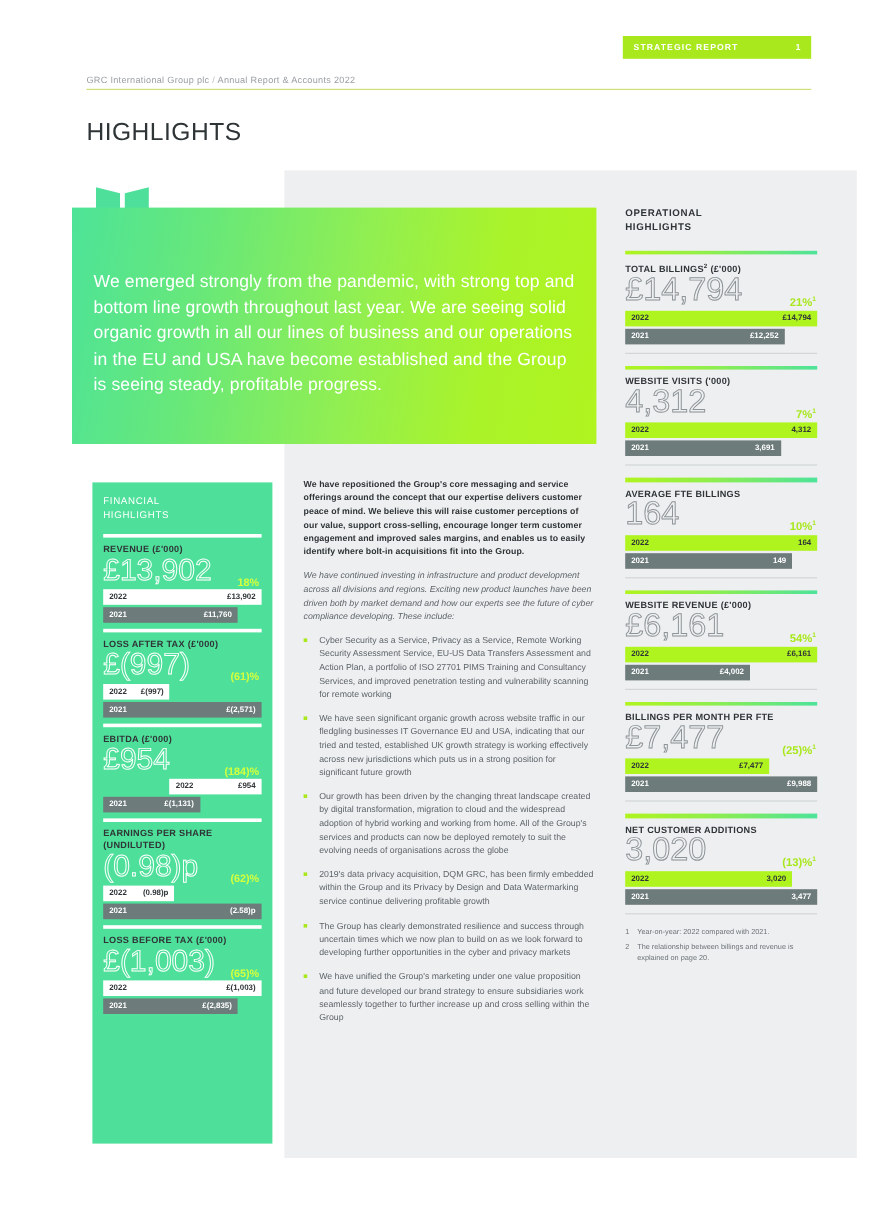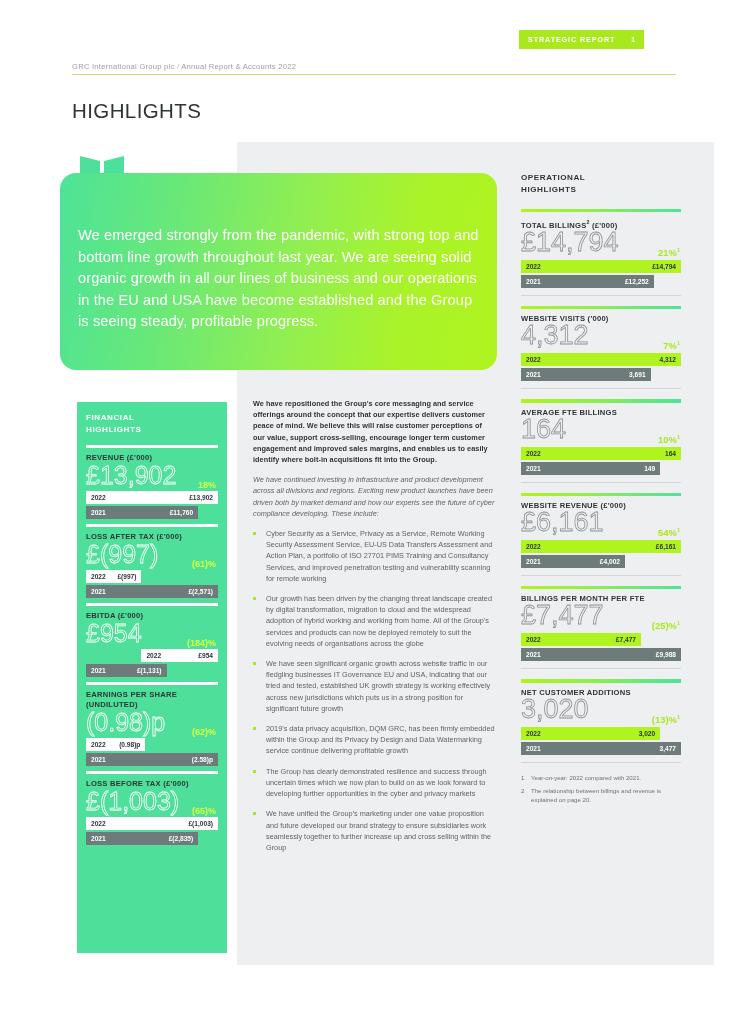--- a/index.html
+++ b/index.html
@@ -19,21 +19,21 @@
   .page {
     position: absolute;
     inset: 0;
     background: #ffffff;
   }
 
   .strategic-tab {
     position: absolute;
     left: 519px;
     top: 30px;
-    width: 125px;
+    width: 157px;
     height: 19px;
     background: #a8e81c;
     display: flex;
     align-items: center;
     justify-content: space-between;
     padding: 0 9px;
     box-sizing: border-box;
   }
   .strategic-tab .label {
     font-size: 7.2px;
@@ -97,21 +97,20 @@
   }
 
   
   .quote-card {
     position: absolute;
     left: 60px;
     top: 173px;
     width: 437px;
     height: 197px;
     background: linear-gradient(100deg, #4de398 0%, #69e878 26%, #93ef4f 55%, #aaf329 78%, #b0f41f 100%);
-    border-radius: 16px;
   }
   .quote-text {
     position: absolute;
     left: 18px;
     top: 52px;
     right: 18px;
     font-size: 14.6px;
     line-height: 21.6px;
     color: #ffffff;
     font-weight: 400;
@@ -124,21 +123,21 @@
     left: 77px;
     top: 402px;
     width: 150px;
     height: 551px;
     background: #4ee09a;
     padding: 10px 9px 10px 9px;
     box-sizing: border-box;
   }
   .fin-title {
     font-size: 8.1px;
-    font-weight: bold;
+    font-weight: normal;
     letter-spacing: 0.55px;
     color: #ffffff;
     line-height: 11.5px;
     margin-bottom: 10px;
   }
   .fin-metric { margin-bottom: 5px; }
   .fin-metric .cap-rule {
     height: 3px;
     background: #ffffff;
     margin-bottom: 5px;
@@ -430,22 +429,22 @@
           </div>
         </div>
       </div>
   </div>
 
   <div class="body-col">
     <p class="lead">We have repositioned the Group's core messaging and service offerings around the concept that our expertise delivers customer peace of mind. We believe this will raise customer perceptions of our value, support cross-selling, encourage longer term customer engagement and improved sales margins, and enables us to easily identify where bolt-in acquisitions fit into the Group.</p>
     <p class="para">We have continued investing in infrastructure and product development across all divisions and regions. Exciting new product launches have been driven both by market demand and how our experts see the future of cyber compliance developing. These include:</p>
     <ul class="bullets" id="body-bullets">
         <li><span class="dot"></span><span>Cyber Security as a Service, Privacy as a Service, Remote Working Security Assessment Service, EU-US Data Transfers Assessment and Action Plan, a portfolio of ISO 27701 PIMS Training and Consultancy Services, and improved penetration testing and vulnerability scanning for remote working</span></li>
+        <li><span class="dot"></span><span>We have seen significant organic growth across website traffic in our fledgling businesses IT Governance EU and USA, indicating that our tried and tested, established UK growth strategy is working effectively across new jurisdictions which puts us in a strong position for significant future growth</span></li>
         <li><span class="dot"></span><span>Our growth has been driven by the changing threat landscape created by digital transformation, migration to cloud and the widespread adoption of hybrid working and working from home. All of the Group's services and products can now be deployed remotely to suit the evolving needs of organisations across the globe</span></li>
-        <li><span class="dot"></span><span>We have seen significant organic growth across website traffic in our fledgling businesses IT Governance EU and USA, indicating that our tried and tested, established UK growth strategy is working effectively across new jurisdictions which puts us in a strong position for significant future growth</span></li>
         <li><span class="dot"></span><span>2019's data privacy acquisition, DQM GRC, has been firmly embedded within the Group and its Privacy by Design and Data Watermarking service continue delivering profitable growth</span></li>
         <li><span class="dot"></span><span>The Group has clearly demonstrated resilience and success through uncertain times which we now plan to build on as we look forward to developing further opportunities in the cyber and privacy markets</span></li>
         <li><span class="dot"></span><span>We have unified the Group's marketing under one value proposition and future developed our brand strategy to ensure subsidiaries work seamlessly together to further increase up and cross selling within the Group</span></li>
       </ul>
   </div>
 
   <div class="ops-col">
     <div class="ops-title">
       <span>OPERATIONAL</span><br>
       <span>HIGHLIGHTS</span>

